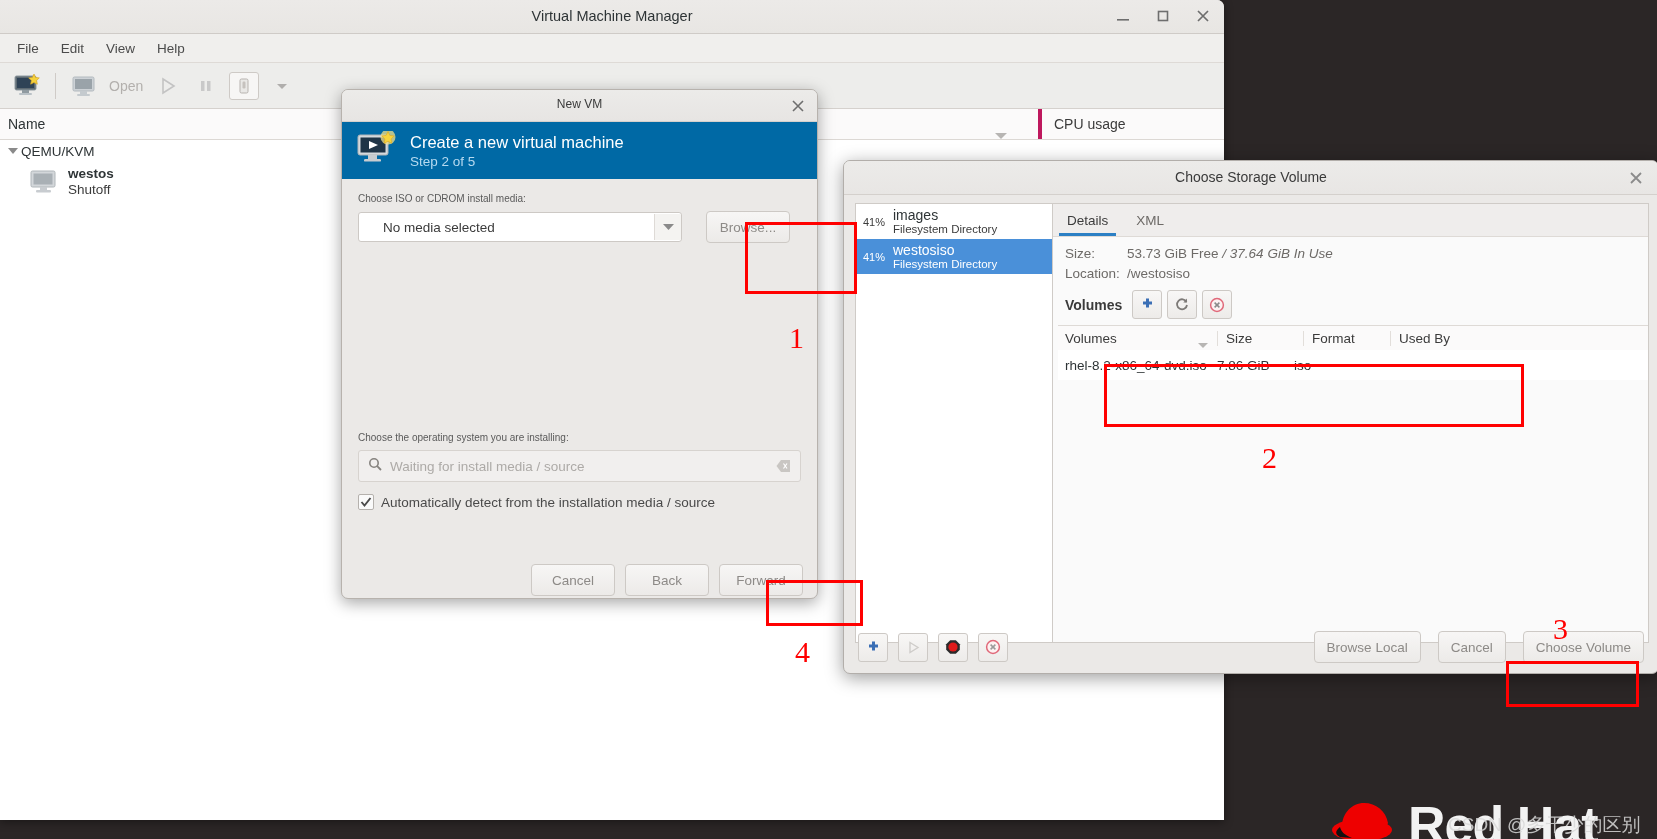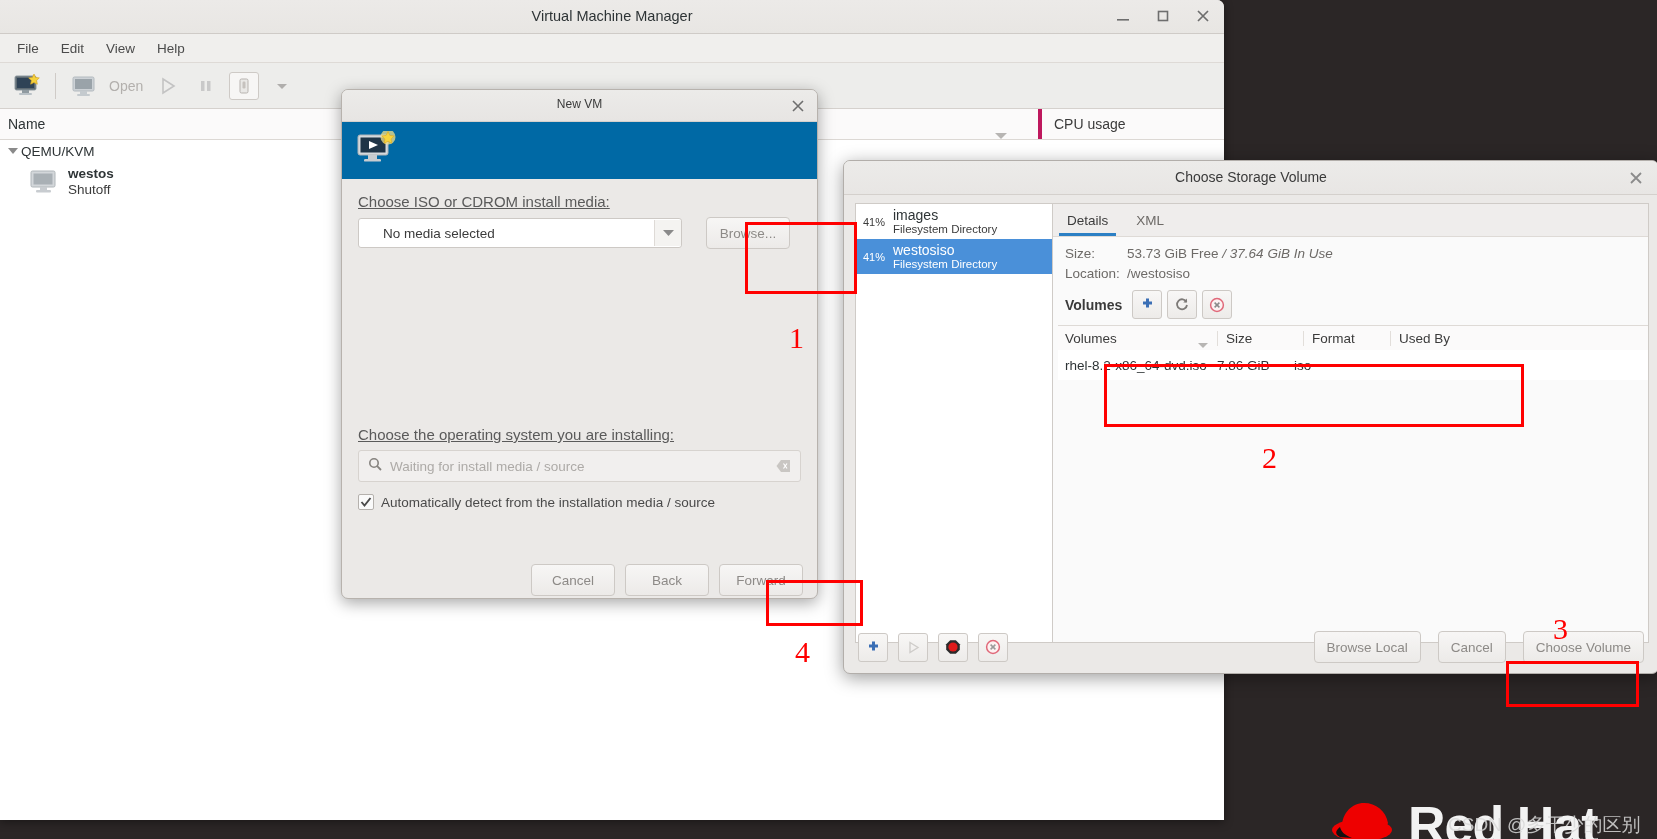--- a/index.html
+++ b/index.html
@@ -174,21 +174,21 @@
   .newvm-banner {
     height: 57px; background: #0069a5;
     display: flex; align-items: center; padding-left: 14px;
   }
   .banner-icon { width: 42px; height: 40px; position:relative; }
   .banner-text { margin-left: 12px; color: #fff; }
   .banner-t1 { font-size: 16.5px; }
   .banner-t2 { font-size: 13.5px; color: #b6daf0; margin-top: 2px; }
 
   .newvm-body { padding: 14px 16px 0 16px; position: relative; height: 417px; }
-  .field-label { font-size: 15px; color: #5a5a5a; margin-bottom: 7px; text-decoration: underline; }
+  .field-label { font-size: 10px; color: #5a5a5a; margin-bottom: 7px; }
   .media-row { display:flex; align-items:center; }
   .combo {
     width: 322px; height: 28px;
     background:#fff; border:1px solid #cdc9c5; border-radius:3px;
     display:flex; align-items:center;
   }
   .combo-text { font-size:13.5px; color:#3b3b3b; padding-left:24px; flex:1;}
   .combo-arrow {
     width: 26px; height: 26px; border-left:1px solid #dedad6;
     display:flex; align-items:center; justify-content:center;
@@ -455,20 +455,24 @@
       <div class="banner-icon">
         <svg width="42" height="40" viewBox="0 0 42 40">
           <rect x="2" y="4" width="30" height="20" rx="2" fill="#d5d9dc" stroke="#aeb4b8"></rect>
           <rect x="4.5" y="6.5" width="25" height="15" fill="#1f3446"></rect>
           <path d="M13 10 L22 14 L13 18 Z" fill="#ffffff"></path>
           <rect x="12" y="24" width="9" height="4" fill="#c7ccd0"></rect>
           <rect x="8" y="28" width="17" height="2.6" rx="1.2" fill="#c7ccd0"></rect>
           <circle cx="32" cy="6" r="7.5" fill="#f0e08a" opacity=".75"></circle>
           <path d="M32 0.5 l1.9 3.9 4.3 .6 -3.1 3 .74 4.3 -3.84-2.03 -3.84 2.03 .74-4.3 -3.1-3 4.3-.6z" fill="#f6d43c" stroke="#dfae26" stroke-width=".7"></path>
         </svg>
+      </div>
+      <div class="banner-text">
+        <div class="banner-t1">Create a new virtual machine</div>
+        <div class="banner-t2">Step 2 of 5</div>
       </div>
     </div>
 
     <div class="newvm-body">
       <div class="field-label">Choose ISO or CDROM install media:</div>
       <div class="media-row">
         <div class="combo">
           <div class="combo-text">No media selected</div>
           <div class="combo-arrow">
             <svg width="13" height="8" viewBox="0 0 13 8">

